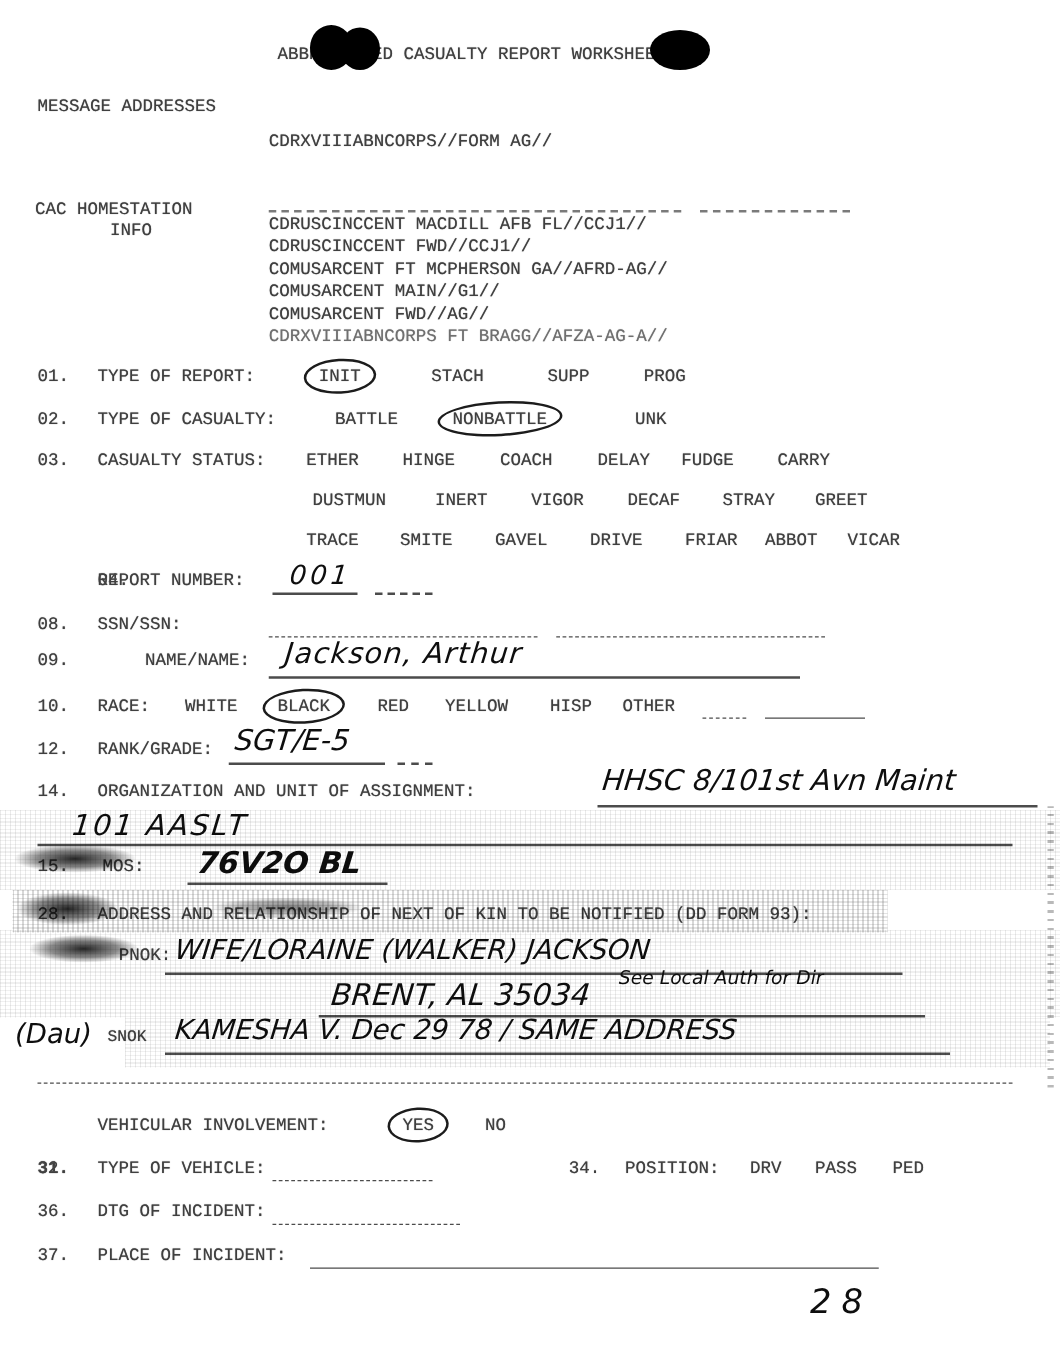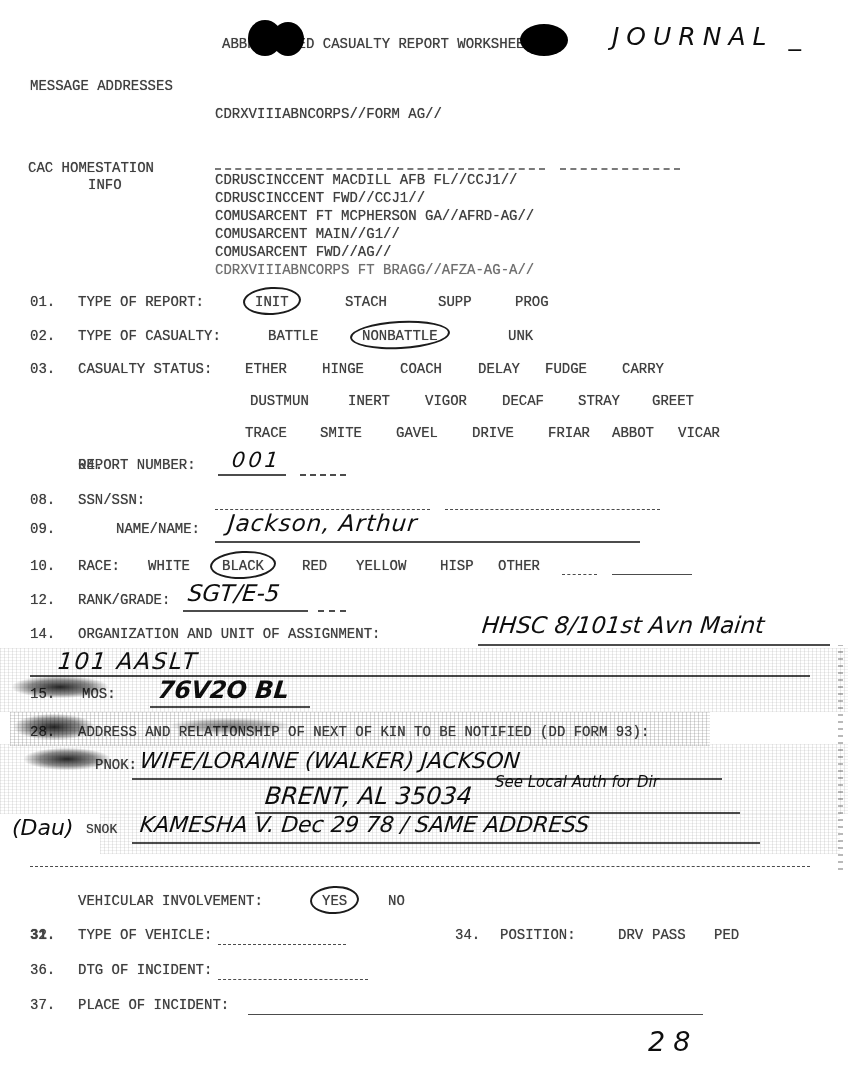--- a/index.html
+++ b/index.html
@@ -58,21 +58,20 @@
 </style>
 </head>
 <body>
 
 <div class="page">
 
   <div class="t" style="left:222px;top:36px;">ABBREVIATED CASUALTY REPORT WORKSHEET</div>
   <div class="redact" style="left:248px;top:20px;width:34px;height:36px;"></div>
   <div class="redact" style="left:272px;top:22px;width:32px;height:34px;"></div>
   <div class="redact" style="left:520px;top:24px;width:48px;height:32px;"></div>
-  <div class="hw" style="left:612px;top:22px;font-size:25px;letter-spacing:7px;">JOURNAL _</div>
 
   <div class="t" style="left:30px;top:78px;">MESSAGE ADDRESSES</div>
   <div class="t" style="left:215px;top:106px;">CDRXVIIIABNCORPS//FORM AG//</div>
 
   <div class="t" style="left:28px;top:160px;">CAC HOMESTATION</div>
   <div class="t" style="left:88px;top:177px;">INFO</div>
   <div class="overdash" style="left:215px;top:168px;width:330px;"></div>
   <div class="overdash" style="left:560px;top:168px;width:120px;"></div>
   <div class="t" style="left:215px;top:172px;">CDRUSCINCCENT MACDILL AFB FL//CCJ1//</div>
   <div class="t" style="left:215px;top:190px;">CDRUSCINCCENT FWD//CCJ1//</div>
@@ -180,21 +179,21 @@
   <div class="t" style="left:30px;top:927px;font-weight:bold;">31.</div>
   <div class="t" style="left:78px;top:893px;">VEHICULAR INVOLVEMENT:</div>
   <div class="t" style="left:322px;top:893px;"><span class="circled">YES</span></div>
   <div class="t" style="left:388px;top:893px;">NO</div>
 
   <div class="t" style="left:30px;top:927px;">32.</div>
   <div class="t" style="left:78px;top:927px;">TYPE OF VEHICLE:</div>
   <div class="ul dash thin" style="left:218px;top:944px;width:128px;"></div>
   <div class="t" style="left:455px;top:927px;">34.</div>
   <div class="t" style="left:500px;top:927px;">POSITION:</div>
-  <div class="t" style="left:600px;top:927px;margin-left:18px;">DRV</div>
+  <div class="t" style="left:600px;top:927px;">DRV</div>
   <div class="t" style="left:652px;top:927px;">PASS</div>
   <div class="t" style="left:714px;top:927px;">PED</div>
 
   <div class="t" style="left:30px;top:962px;">36.</div>
   <div class="t" style="left:78px;top:962px;">DTG OF INCIDENT:</div>
   <div class="ul dash thin" style="left:218px;top:979px;width:150px;"></div>
 
   <div class="t" style="left:30px;top:997px;">37.</div>
   <div class="t" style="left:78px;top:997px;">PLACE OF INCIDENT:</div>
   <div class="ul thin" style="left:248px;top:1014px;width:455px;"></div>

